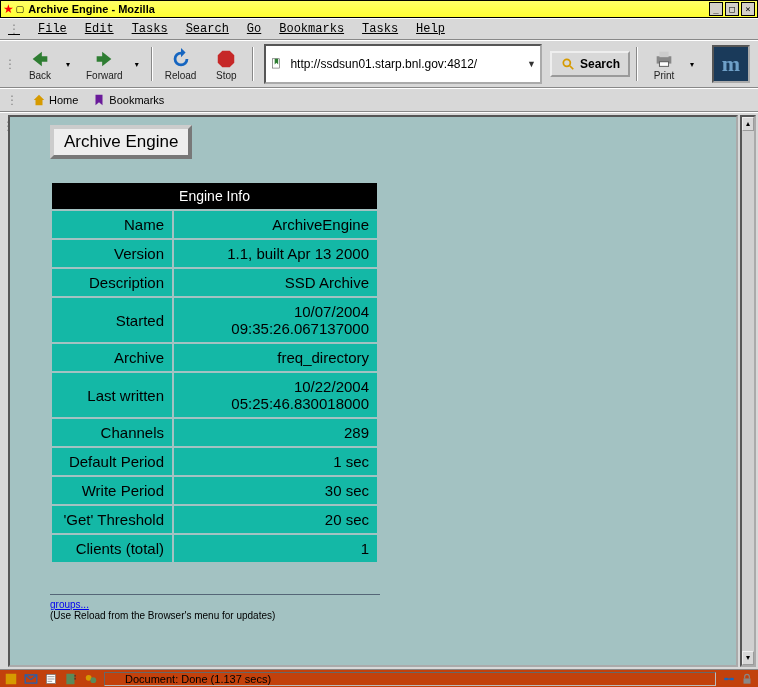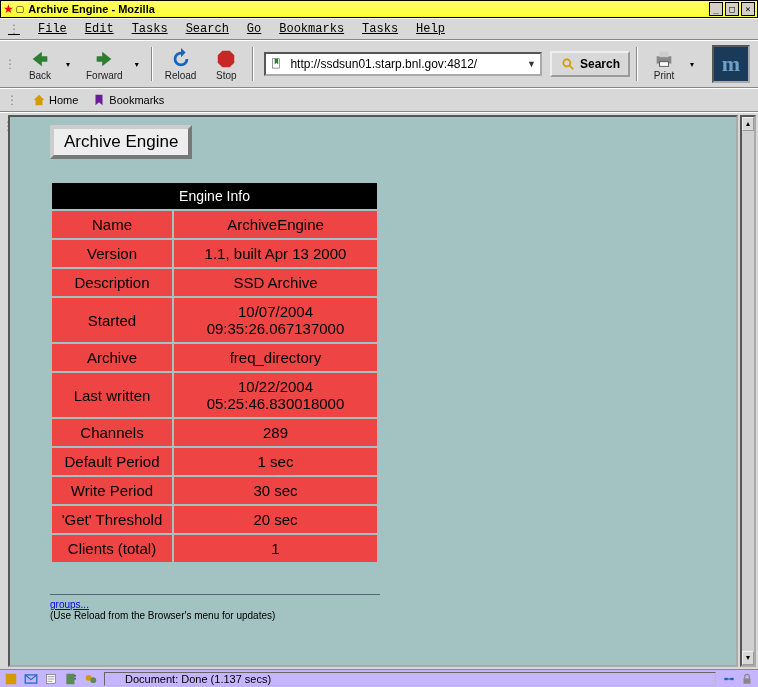--- a/index.html
+++ b/index.html
@@ -77,21 +77,21 @@
     border-left: 1px solid #888;
     border-right: 1px solid #fff;
     margin: 0 2px;
   }
   .urlbox {
     flex: 1;
     display: flex;
     align-items: center;
     background: #fff;
     border: 2px inset #aaa;
-    height: 24px;
+    height: 40px;
     padding: 0 4px;
     gap: 4px;
     margin: 0 4px;
   }
   .urlbox input {
     flex: 1; border: none; outline: none; font-size: 12px;
     background: transparent;
   }
   .url-drop { font-size: 9px; color: #333; cursor: pointer; }
   .searchbtn {
@@ -174,24 +174,24 @@
     padding: 3px 10px;
     font-size: 17px;
     color: #000;
   }
   .info-table {
     margin-top: 22px;
     border-collapse: separate;
     border-spacing: 2px;
   }
   .info-table td {
-    background: #ef4444;
+    background: #14b8a6;
     padding: 5px 8px;
     font-size: 15px;
-    text-align: center;
+    text-align: right;
     vertical-align: middle;
   }
   .info-table .hdr {
     background: #000;
     color: #fff;
     font-size: 14px;
     text-align: center;
   }
   .info-table .lbl { width: 120px; }
   .info-table .val { width: 203px; }
@@ -202,21 +202,21 @@
   .footer-area hr {
     width: 330px;
     margin: 0 0 4px 0;
     border: none;
     border-top: 1px solid #567;
   }
   .footer-area a { color: #0000ee; text-align: center; }
   
   .statusbar {
     height: 18px;
-    background: #c4b5fd;
+    background: #c2410c;
     border-top: 1px solid #888;
     display: flex;
     align-items: center;
     padding: 0 4px;
     gap: 6px;
     font-size: 11px;
   }
   .statusbar .cell {
     border: 1px inset #bbb;
     padding: 1px 4px;

